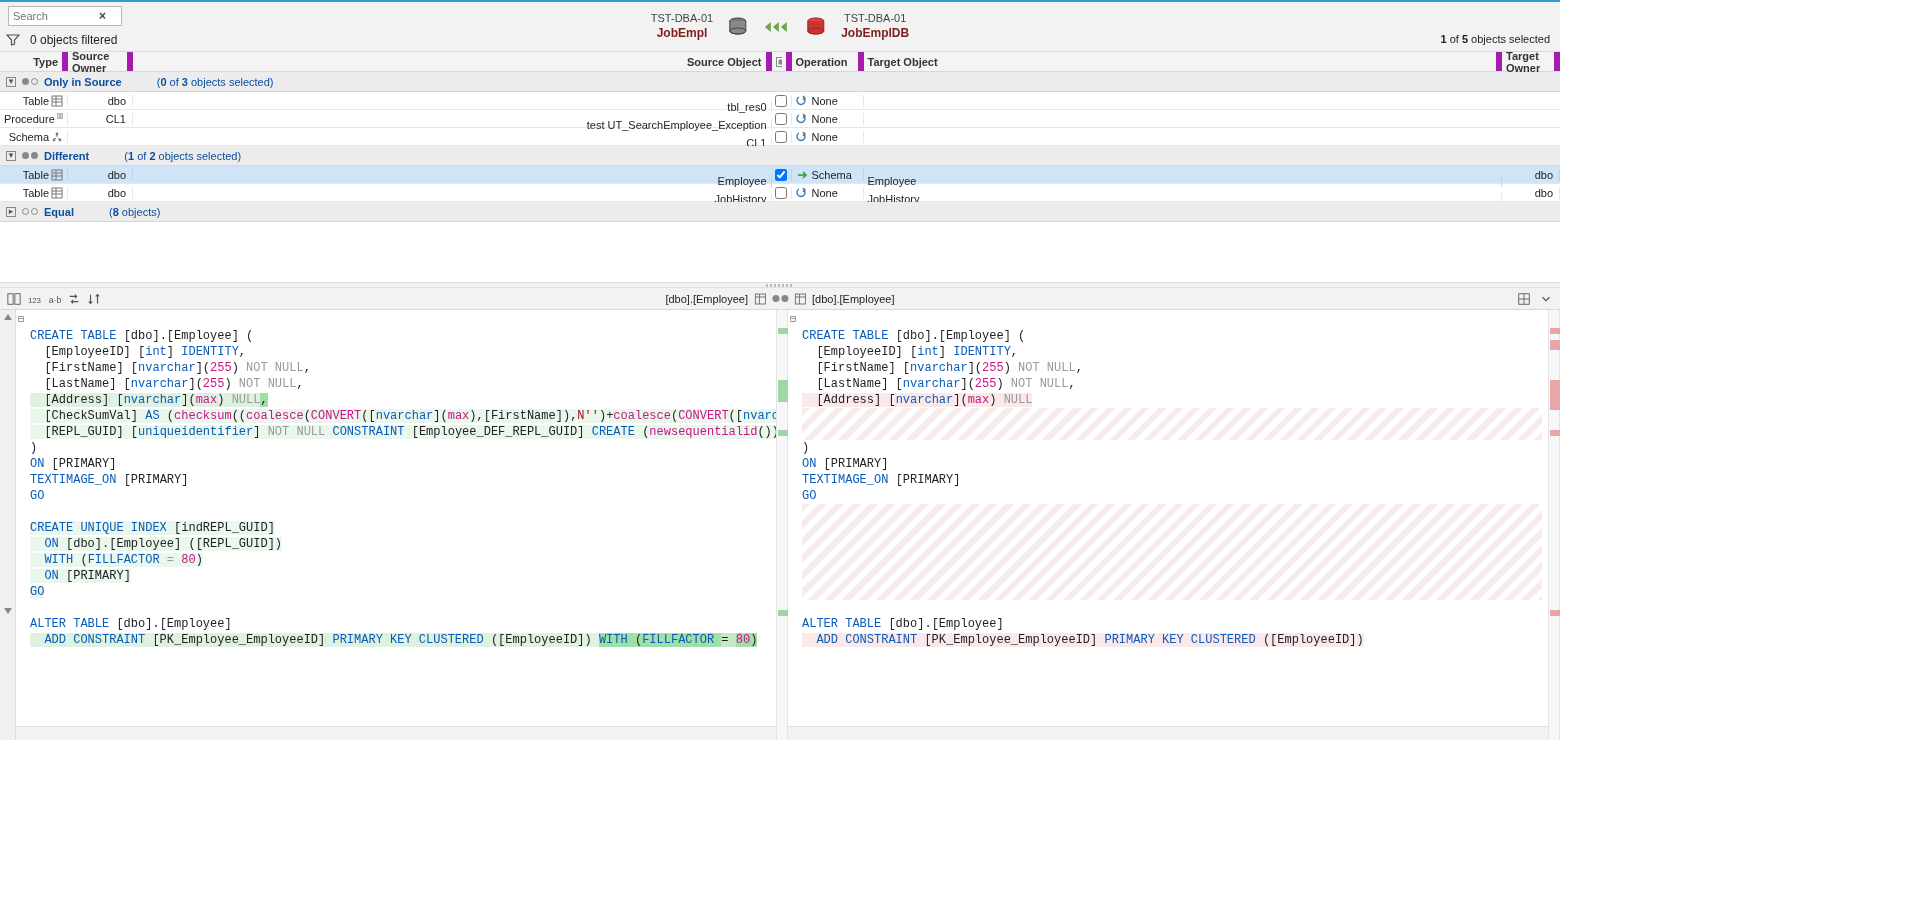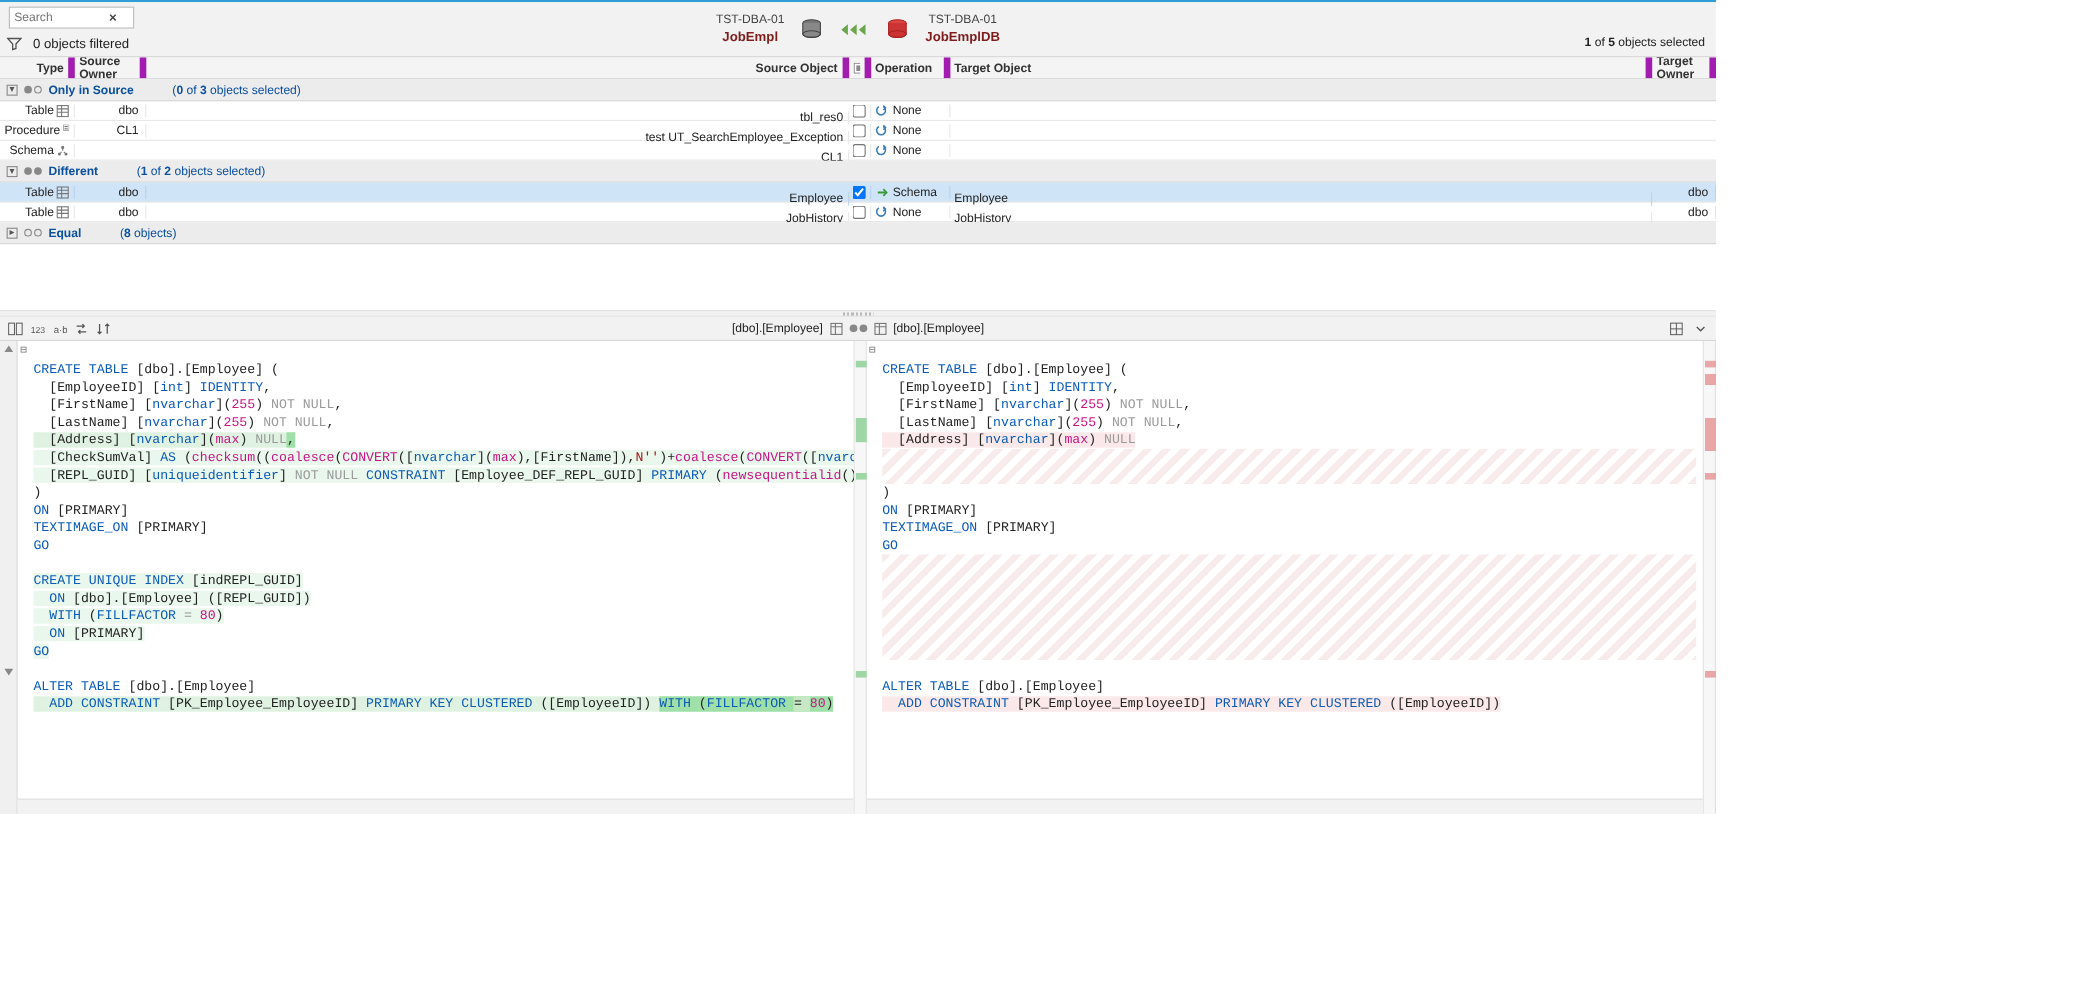--- a/index.html
+++ b/index.html
@@ -421,21 +421,21 @@
     </div>
 
     <div class="pane">
       <div class="code">
 <span class="fold" style="top:2px">⊟</span><span class="kw">CREATE TABLE </span><span>[dbo].[Employee] (</span>
 <span>  [EmployeeID] [</span><span class="kw">int</span><span>] </span><span class="kw">IDENTITY</span><span>,</span>
 <span>  [FirstName] [</span><span class="kw">nvarchar</span><span>](</span><span class="num">255</span><span>) </span><span class="gray">NOT NULL</span><span>,</span>
 <span>  [LastName] [</span><span class="kw">nvarchar</span><span>](</span><span class="num">255</span><span>) </span><span class="gray">NOT NULL</span><span>,</span>
 <span class="bg-green"><span>  [Address] [</span><span class="kw">nvarchar</span><span>](</span><span class="fnc">max</span><span>) </span><span class="gray">NULL</span><span class="hl-green">,</span></span>
 <span class="bg-green-faint"><span>  [CheckSumVal] </span><span class="kw">AS </span><span>(</span><span class="fnc">checksum</span><span>((</span><span class="fnc">coalesce</span><span>(</span><span class="fnc">CONVERT</span><span>([</span><span class="kw">nvarchar</span><span>](</span><span class="fnc">max</span><span>),[FirstName]),</span><span class="str">N''</span><span>)+</span><span class="fnc">coalesce</span><span>(</span><span class="fnc">CONVERT</span><span>([</span><span class="kw">nvarchar</span></span>
-<span class="bg-green-faint"><span>  [REPL_GUID] [</span><span class="kw">uniqueidentifier</span><span>] </span><span class="gray">NOT NULL </span><span class="kw">CONSTRAINT </span><span>[Employee_DEF_REPL_GUID] </span><span class="kw">PRIMARY </span><span>(</span><span class="fnc">newsequentialid</span><span>()) </span></span>
+<span class="bg-green-faint"><span>  [REPL_GUID] [</span><span class="kw">uniqueidentifier</span><span>] </span><span class="gray">NOT NULL </span><span class="kw">CONSTRAINT </span><span>[Employee_DEF_REPL_GUID] </span><span class="kw">CREATE </span><span>(</span><span class="fnc">newsequentialid</span><span>()) </span></span>
 <span>)</span>
 <span class="kw">ON </span><span>[PRIMARY]</span>
 <span class="kw">TEXTIMAGE_ON </span><span>[PRIMARY]</span>
 <span class="kw">GO</span>
 <span></span>
 <span class="bg-green-faint"><span class="kw">CREATE UNIQUE INDEX </span><span>[indREPL_GUID]</span></span>
 <span class="bg-green-faint"><span class="kw">  ON </span><span>[dbo].[Employee] ([REPL_GUID])</span></span>
 <span class="bg-green-faint"><span class="kw">  WITH </span><span>(</span><span class="kw">FILLFACTOR </span><span class="gray">= </span><span class="num">80</span><span>)</span></span>
 <span class="bg-green-faint"><span class="kw">  ON </span><span>[PRIMARY]</span></span>
 <span class="bg-green-faint"><span class="kw">GO</span></span>

